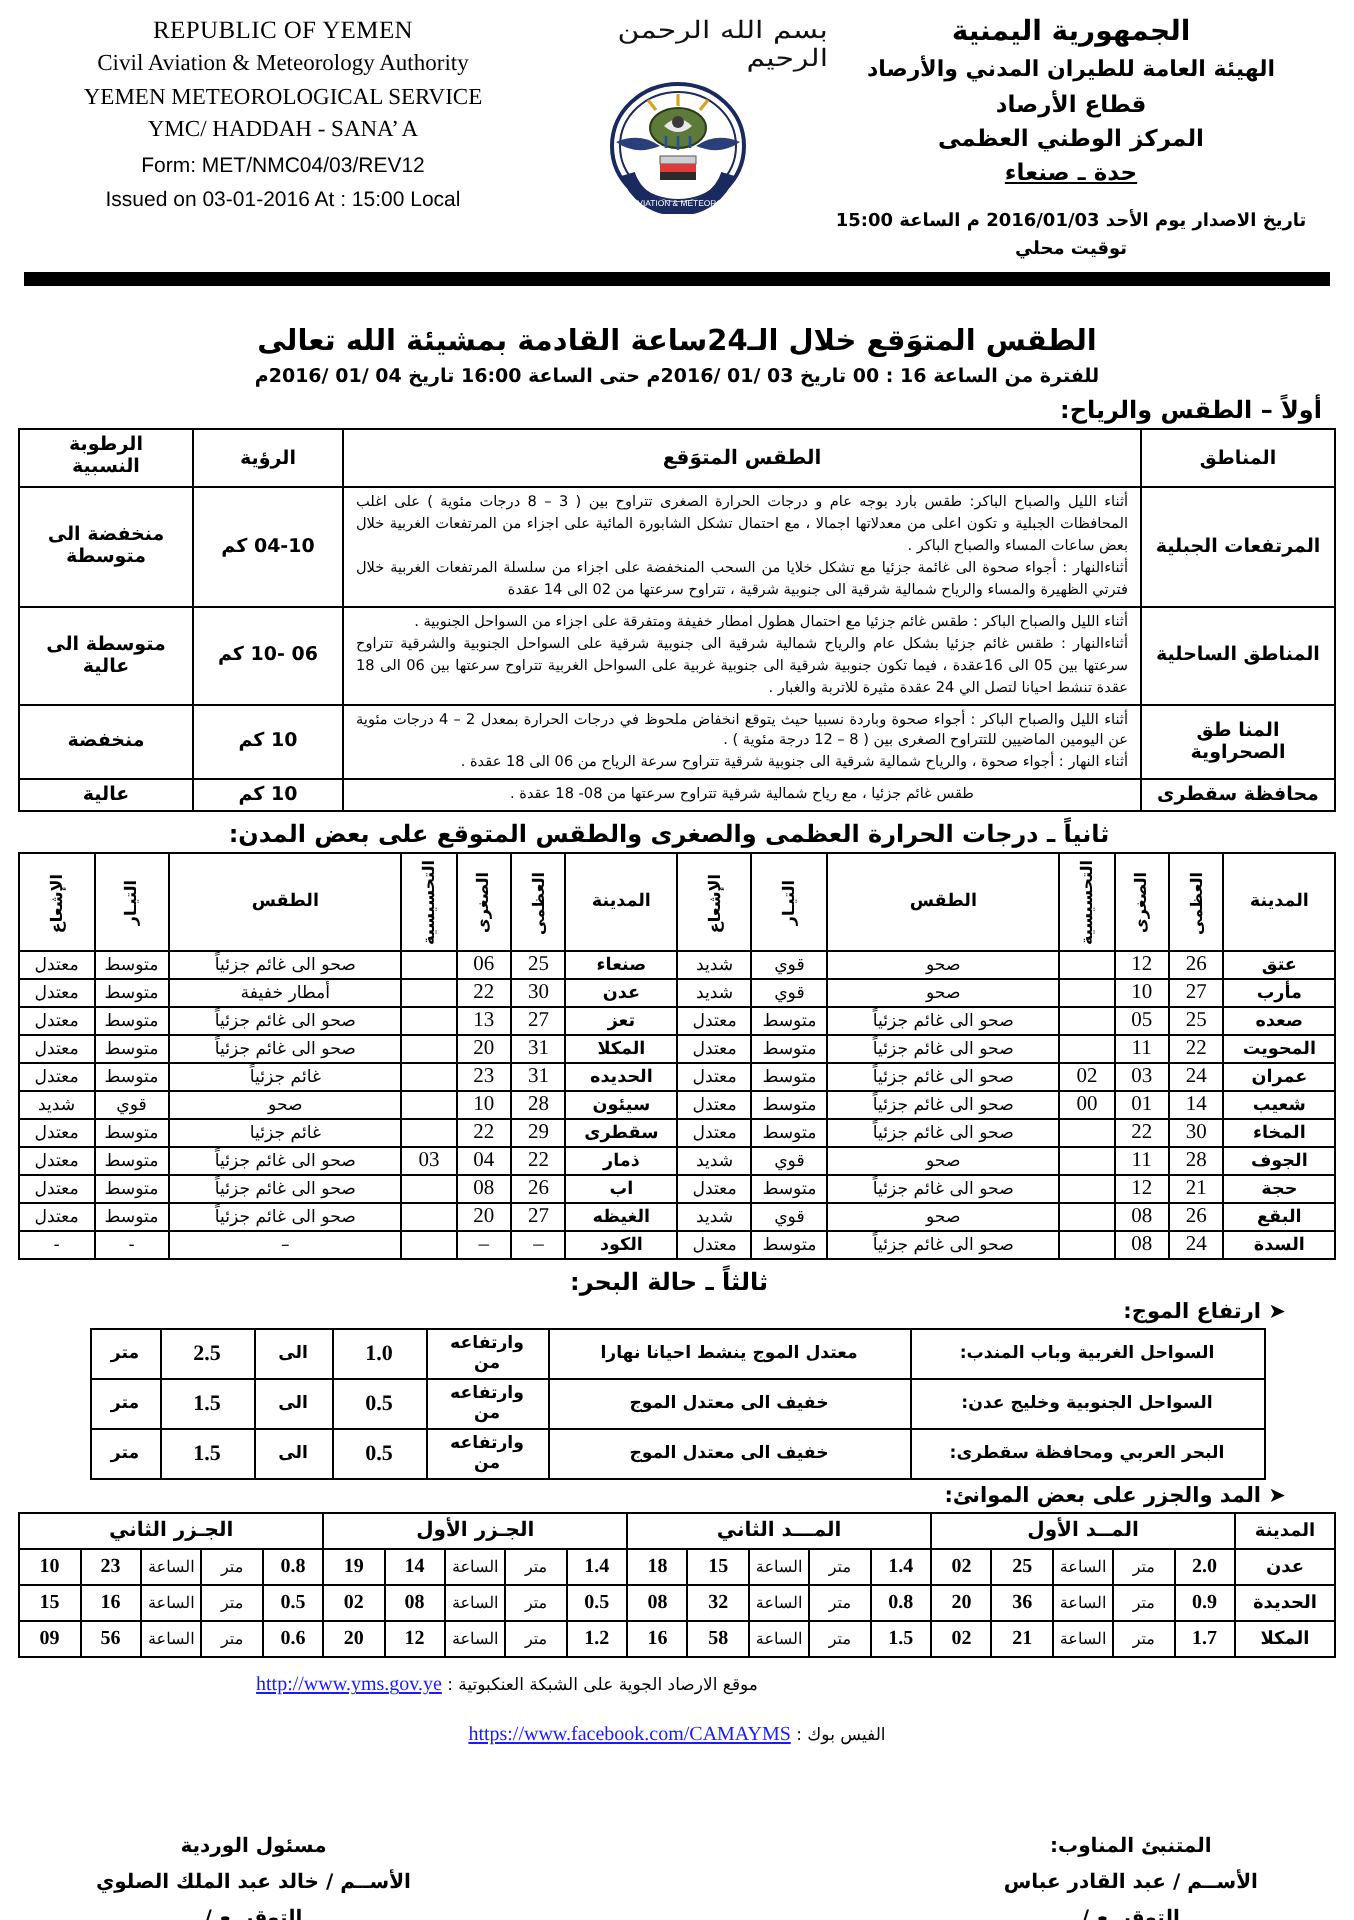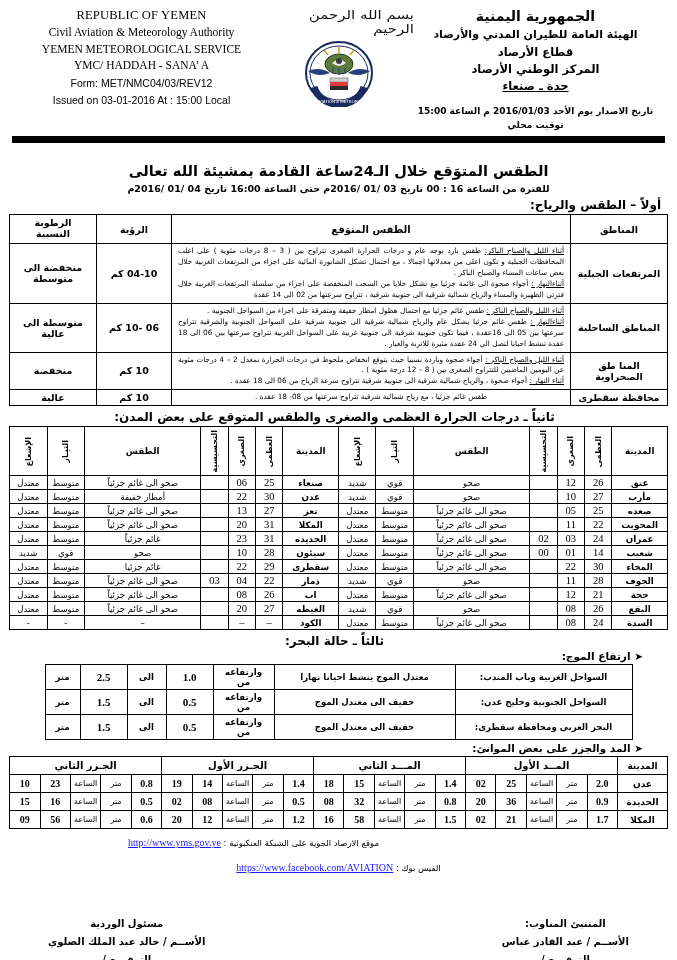--- a/index.html
+++ b/index.html
@@ -42,21 +42,21 @@
 
   
   .t1{width:659px;margin:0 auto;table-layout:fixed;}
   .t1 th{font-size:10px;font-weight:bold;padding:3px 2px;text-align:center;}
   .t1 td{padding:2px 3px;vertical-align:middle;}
   .t1 .c-region{width:92px;text-align:center;font-size:9.5px;font-weight:bold;}
   .t1 .c-fc{font-size:7.3px;line-height:1.5;text-align:justify;text-align-last:right;padding:2px 6px;}
   .t1 .c-vis{width:70px;text-align:center;font-size:9.5px;font-weight:bold;}
   .t1 .c-hum{width:82px;text-align:center;font-size:9.5px;font-weight:bold;}
   .t1 .hdr-hum{line-height:1.15;}
-  .u{text-decoration:underline;margin-top:48px;}
+  .u{margin-top:48px;}
   .fc-line{display:block;}
 
   
   .t2{width:659px;margin:0 auto;table-layout:fixed;}
   .t2 td{padding:1px 2px;text-align:center;font-size:8.6px;}
   .t2 .hrow td{height:46px;vertical-align:middle;padding:1px;}
   .t2 .vert{font-size:8px;font-weight:bold;writing-mode:vertical-rl;transform:rotate(180deg);white-space:nowrap;margin:0 auto;}
   .t2 .city{font-weight:bold;font-size:8.8px;}
   .t2 .num{font-family:"Liberation Serif",serif;font-size:10.5px;}
   .w-city{width:52px;} .w-num{width:24px;} .w-fl{width:24px;}
@@ -136,21 +136,21 @@
           <path d="M12 50 a26 24 0 0 0 50 0" fill="none" stroke="#1a2a5e" stroke-width="7"></path>
           <text x="37" y="66" font-size="4.2" text-anchor="middle" fill="#fff" font-family="Liberation Sans, sans-serif">CIVIL AVIATION &amp; METEOROLOGY</text>
         </svg>
       </div>
     </div>
 
     <div class="hdr-ar">
       <div class="a1">الجمهورية اليمنية</div>
       <div class="a2">الهيئة العامة للطيران المدني والأرصاد</div>
       <div class="a3">قطاع الأرصاد</div>
-      <div class="a4">المركز الوطني الأرصاد</div>
+      <div class="a4">المركز الوطني العظمى</div>
       <div class="a5">حدة ـ صنعاء</div>
       <div class="issue">تاريخ الاصدار يوم الأحد 2016/01/03 م  الساعة  15:00  توقيت محلي</div>
     </div>
   </div>
 
   <div class="rule"></div>
 
   <div class="title-main">الطقس المتوَقع خلال الـ24ساعة القادمة بمشيئة الله تعالى</div>
   <div class="title-sub">للفترة من الساعة  16 : 00 تاريخ 03 /01 /2016م حتى الساعة  16:00 تاريخ 04 /01 /2016م</div>
 
@@ -559,21 +559,21 @@
       </tbody>
   </table>
 
   <div class="links">
     <div class="link-row r1">
       <span>موقع الارصاد الجوية على الشبكة العنكبوتية :</span>
       <a href="#">http://www.yms.gov.ye</a>
     </div>
     <div class="link-row r2">
       <span>الفيس بوك :</span>
-      <a href="#">https://www.facebook.com/AVIATION</a>
+      <a href="#">https://www.facebook.com/CAMAYMS</a>
     </div>
   </div>
 
   <div class="signs">
     <div class="sign">
       <div>المتنبئ المناوب:</div>
       <div>
         <span>الأســم /</span>
         <span>عبد القادر عباس</span>
       </div>

